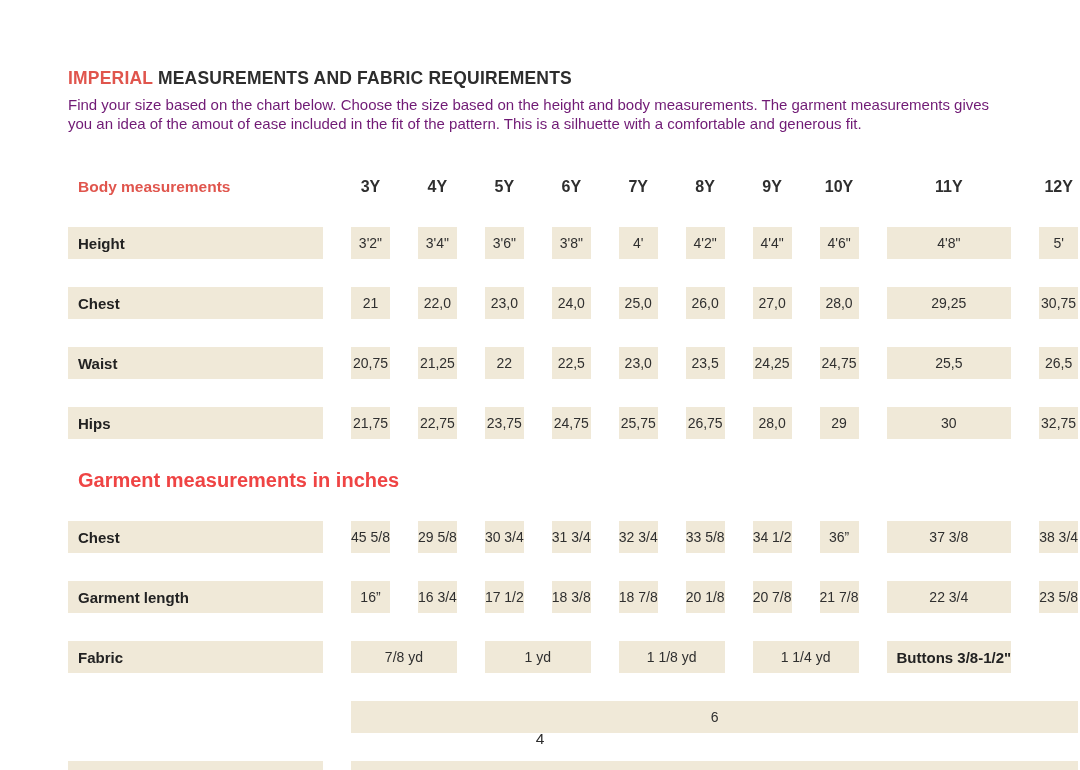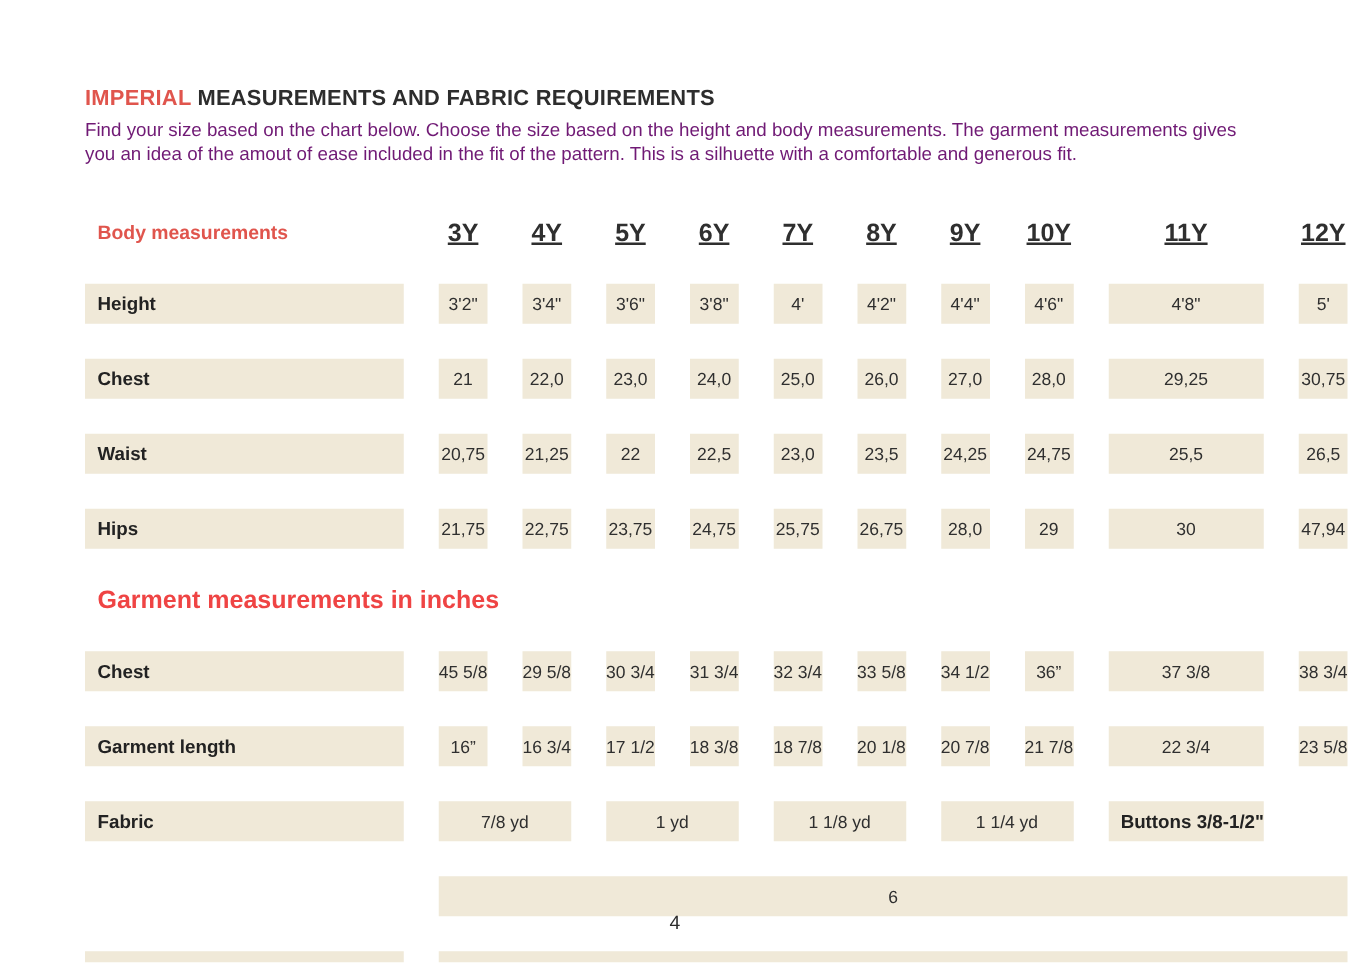--- a/index.html
+++ b/index.html
@@ -55,23 +55,22 @@
   .label-cell {
     justify-content: flex-start;
     padding-left: 10px;
     font-size: 15px;
     font-weight: 600;
     color: #222;
   }
   .head-cell {
     background: none;
     height: 24px;
-    font-size: 20px;
-    font-weight: 600;
-    text-decoration: underline;
+    font-size: 16px;
+    font-weight: 600;
   }
   .head-label {
     background: none;
     height: 24px;
     color: #e0554d;
     font-size: 15.5px;
     font-weight: 600;
     justify-content: flex-start;
     padding-left: 10px;
   }
@@ -163,21 +162,21 @@
       <div class="cell label-cell">Hips</div>
       <div class="cell">21,75</div>
       <div class="cell">22,75</div>
       <div class="cell">23,75</div>
       <div class="cell">24,75</div>
       <div class="cell">25,75</div>
       <div class="cell">26,75</div>
       <div class="cell">28,0</div>
       <div class="cell">29</div>
       <div class="cell">30</div>
-      <div class="cell">47,94</div>
+      <div class="cell">32,75</div>
 
       <div class="section-title">Garment measurements in inches</div>
 
       <div class="cell label-cell">Chest</div>
       <div class="cell">45 5/8</div>
       <div class="cell">29 5/8</div>
       <div class="cell">30 3/4</div>
       <div class="cell">31 3/4</div>
       <div class="cell">32 3/4</div>
       <div class="cell">33 5/8</div>

